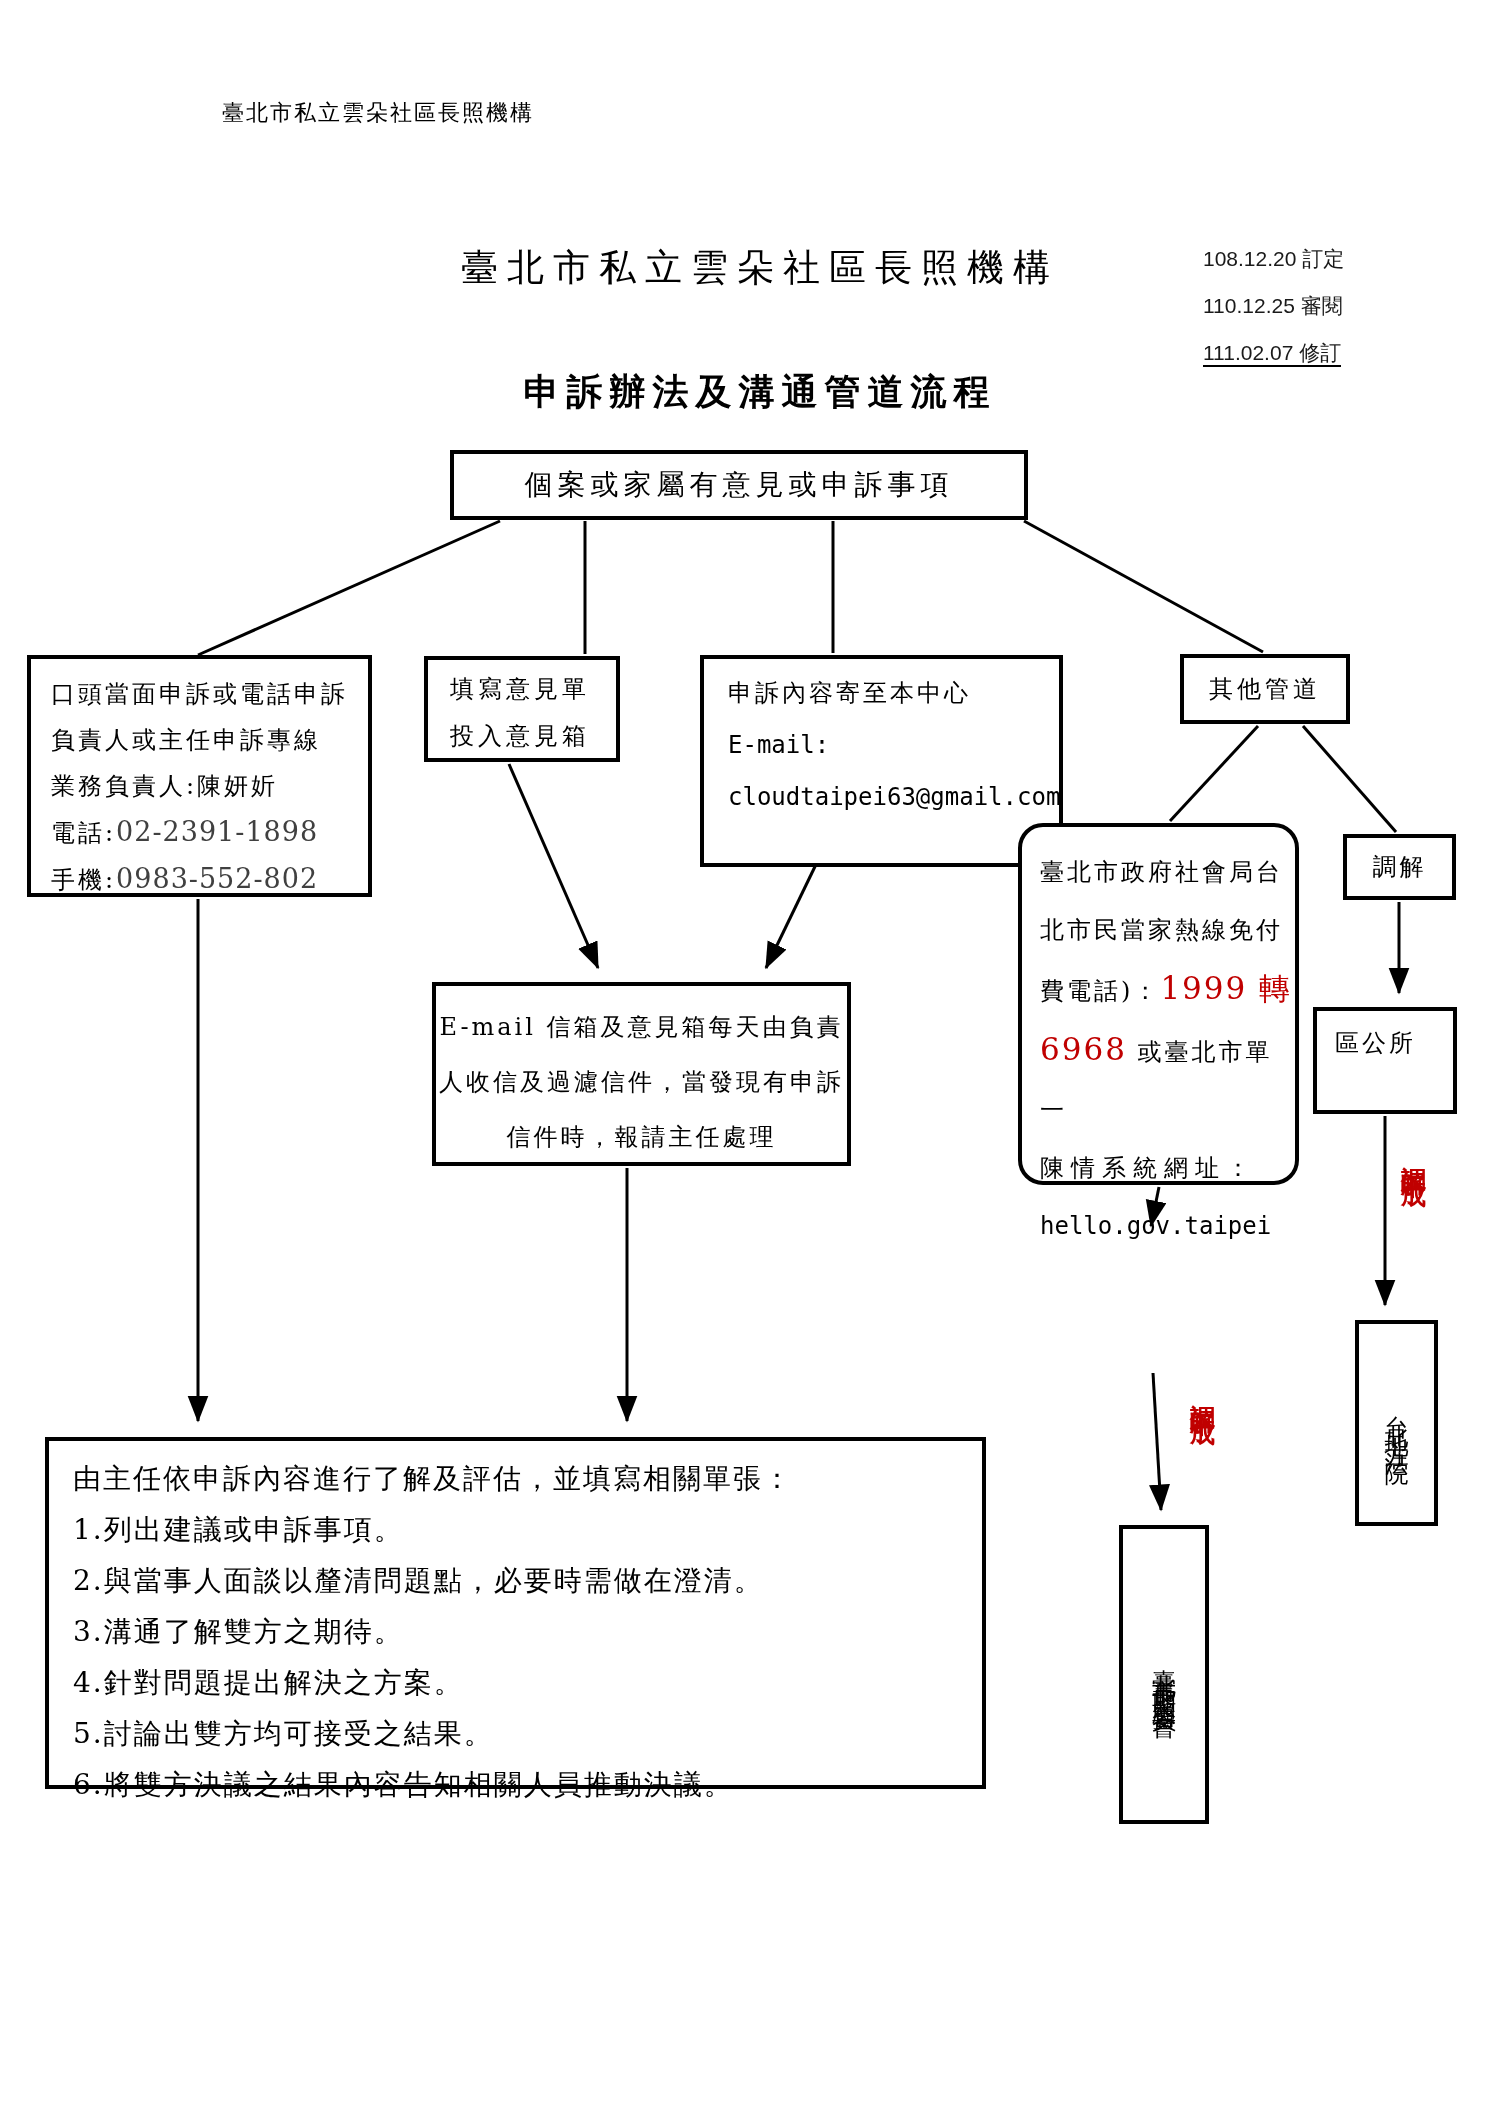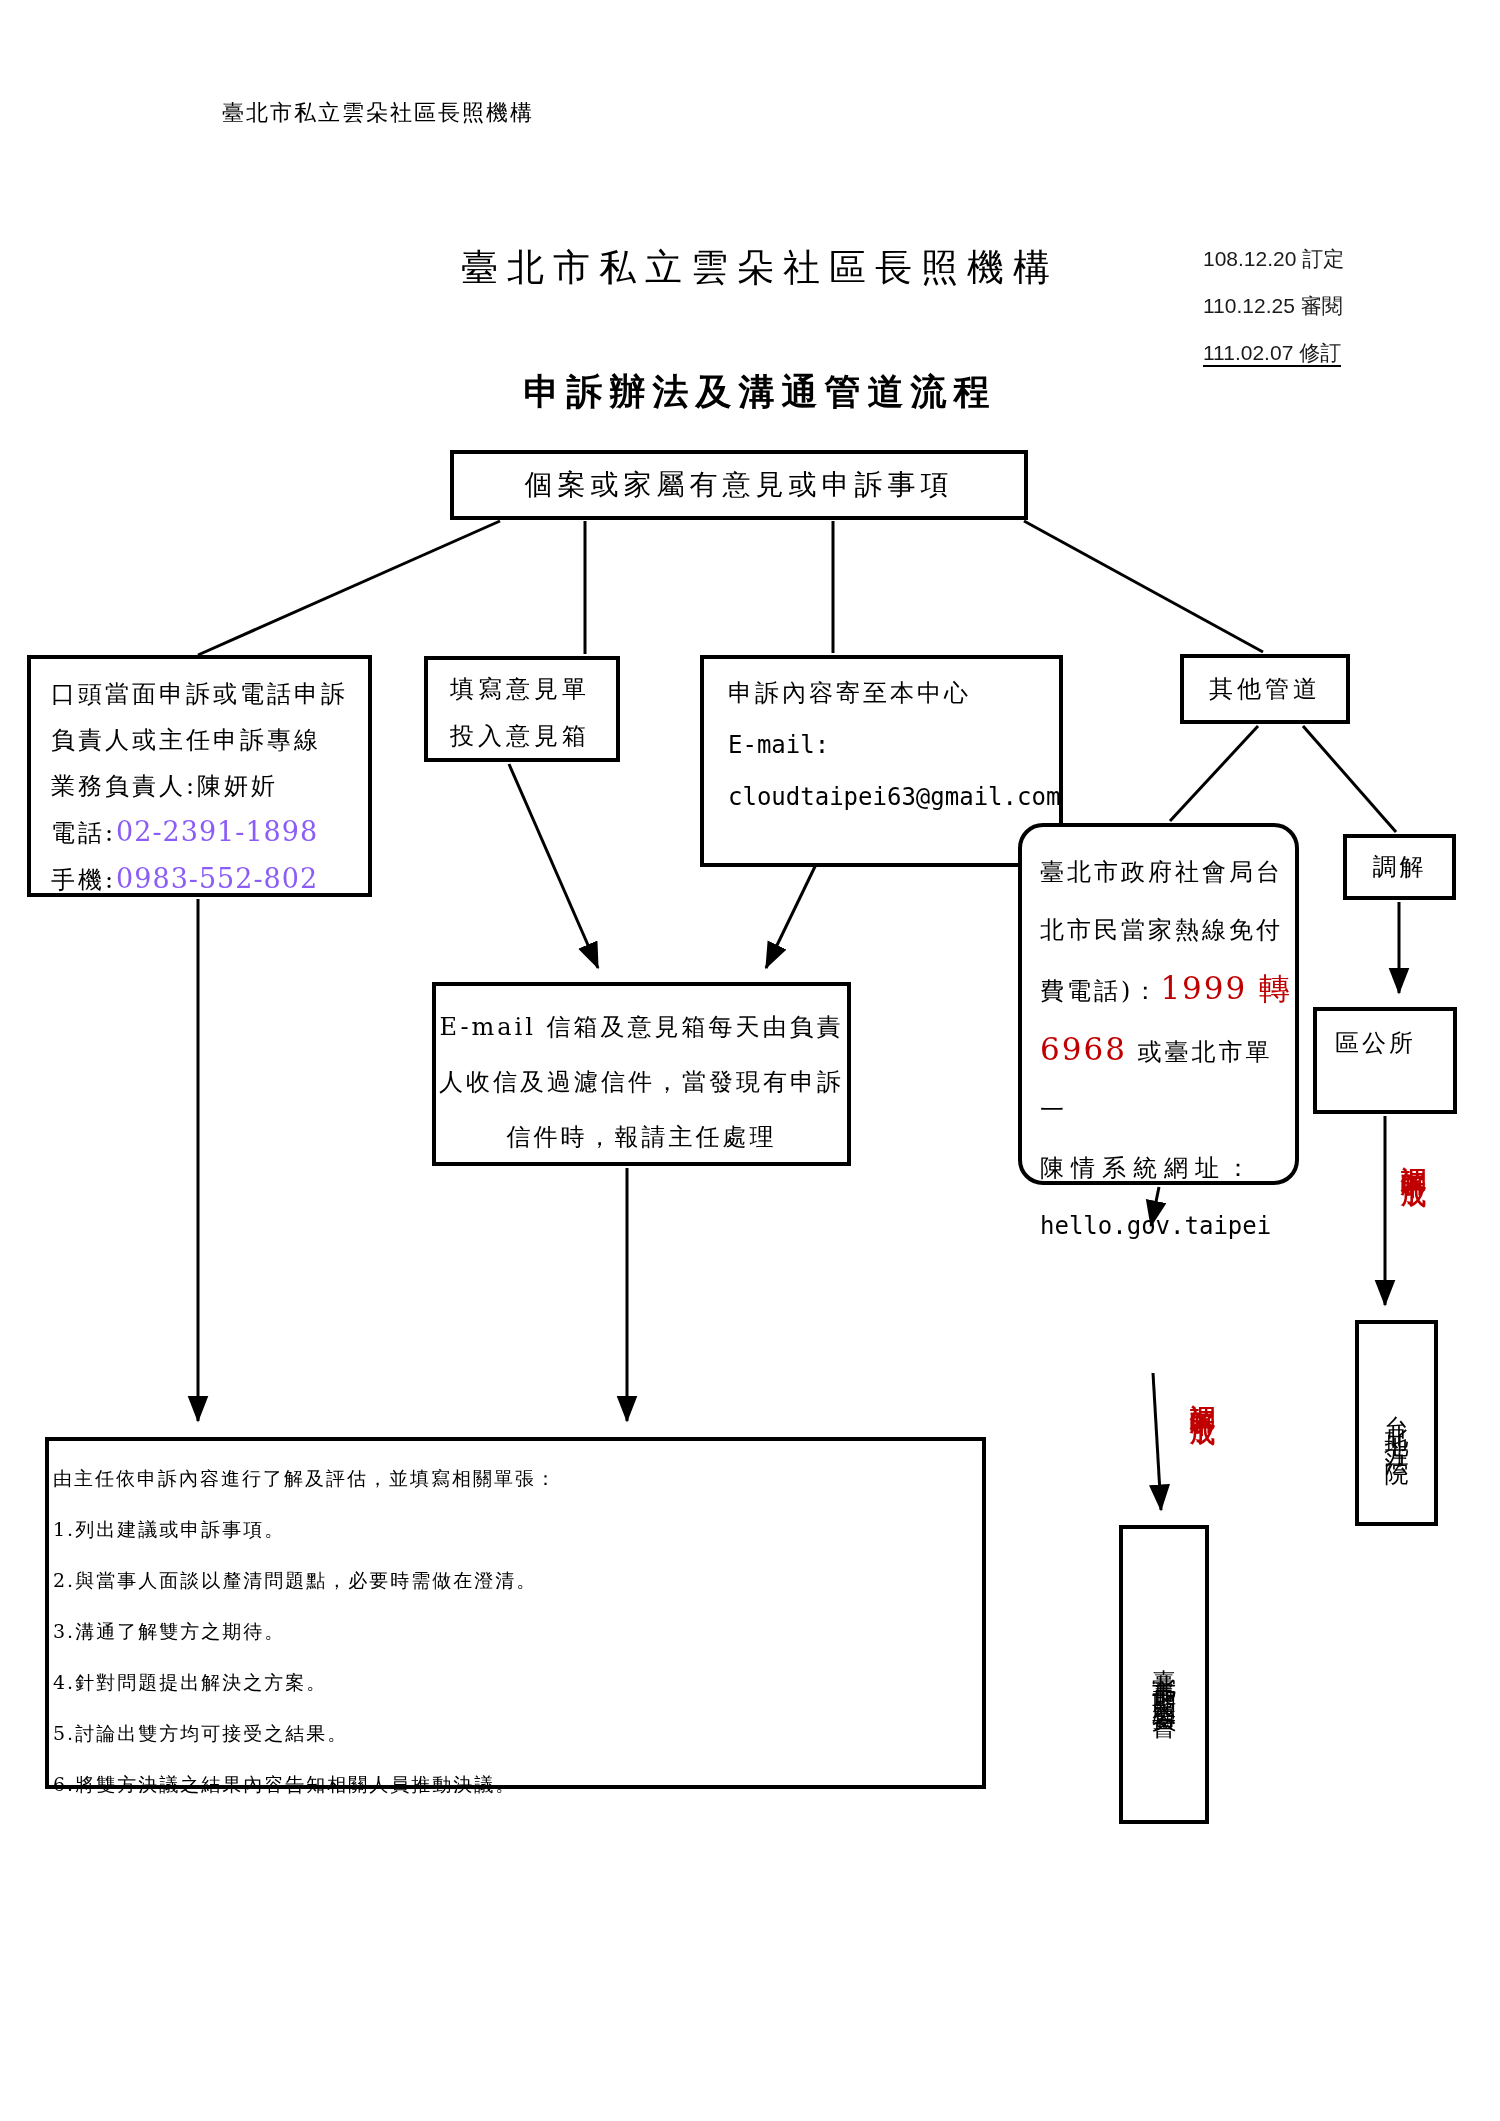--- a/index.html
+++ b/index.html
@@ -16,21 +16,21 @@
     font-size:21px;line-height:47px;color:#1a1a1a;}
   .revisions .underlined{border-bottom:2px solid #000;padding-bottom:1px;}
 
   .fbox{position:absolute;border:4px solid #000;background:#fff;box-sizing:border-box;}
 
   .top-box{left:450px;top:450px;width:578px;height:70px;display:flex;align-items:center;
     justify-content:center;font-size:28px;letter-spacing:5px;}
 
   .verbal-box{left:27px;top:655px;width:345px;height:242px;padding:12px 0 0 20px;
     font-size:24px;letter-spacing:3px;line-height:46px;}
-  .phone-num{color:#8b5cf6;font-size:27px;letter-spacing:1px;}
+  .phone-num{color:#404040;font-size:27px;letter-spacing:1px;}
 
   .form-box{left:424px;top:656px;width:196px;height:106px;padding:6px 0 0 22px;
     font-size:24px;letter-spacing:4px;line-height:47px;}
 
   .email-box{left:700px;top:655px;width:363px;height:212px;padding:8px 0 0 24px;
     font-size:24px;letter-spacing:3px;line-height:52px;}
   .mono{font-family:"DejaVu Sans Mono","Liberation Mono",monospace;letter-spacing:0px;}
 
   .other-box{left:1180px;top:654px;width:170px;height:70px;display:flex;align-items:center;
     justify-content:center;font-size:24px;letter-spacing:4px;}
@@ -45,22 +45,22 @@
 
   .district-box{left:1313px;top:1007px;width:144px;height:107px;padding:16px 0 0 18px;
     font-size:24px;letter-spacing:3px;}
 
   .mailcheck-box{left:432px;top:982px;width:419px;height:184px;padding:14px 0 0 0;
     font-size:24px;letter-spacing:3px;line-height:55px;text-align:center;}
 
   .center-eval-box{left:991px;top:1240px;width:317px;height:131px;padding:16px 0 0 22px;
     font-size:24px;letter-spacing:4px;line-height:53px;}
 
-  .director-box{left:45px;top:1437px;width:941px;height:352px;padding:12px 0 0 4px;
-    font-size:19px;letter-spacing:2px;line-height:51px;}
+  .director-box{left:45px;top:1437px;width:941px;height:352px;padding:12px 0 0 24px;
+    font-size:28px;letter-spacing:2px;line-height:51px;}
 
   .vbox{writing-mode:vertical-rl;text-orientation:upright;display:flex;align-items:center;
     justify-content:center;font-size:24px;}
   .ltc-box{left:1119px;top:1525px;width:90px;height:299px;letter-spacing:5px;}
   .court-box{left:1355px;top:1320px;width:83px;height:206px;letter-spacing:9px;}
 
   .fail-label{position:absolute;writing-mode:vertical-rl;text-orientation:upright;
     color:#c00000;font-size:25px;letter-spacing:5px;font-weight:bold;}
   .fail-right{left:1397px;top:1146px;}
   .fail-middle{left:1186px;top:1384px;}

